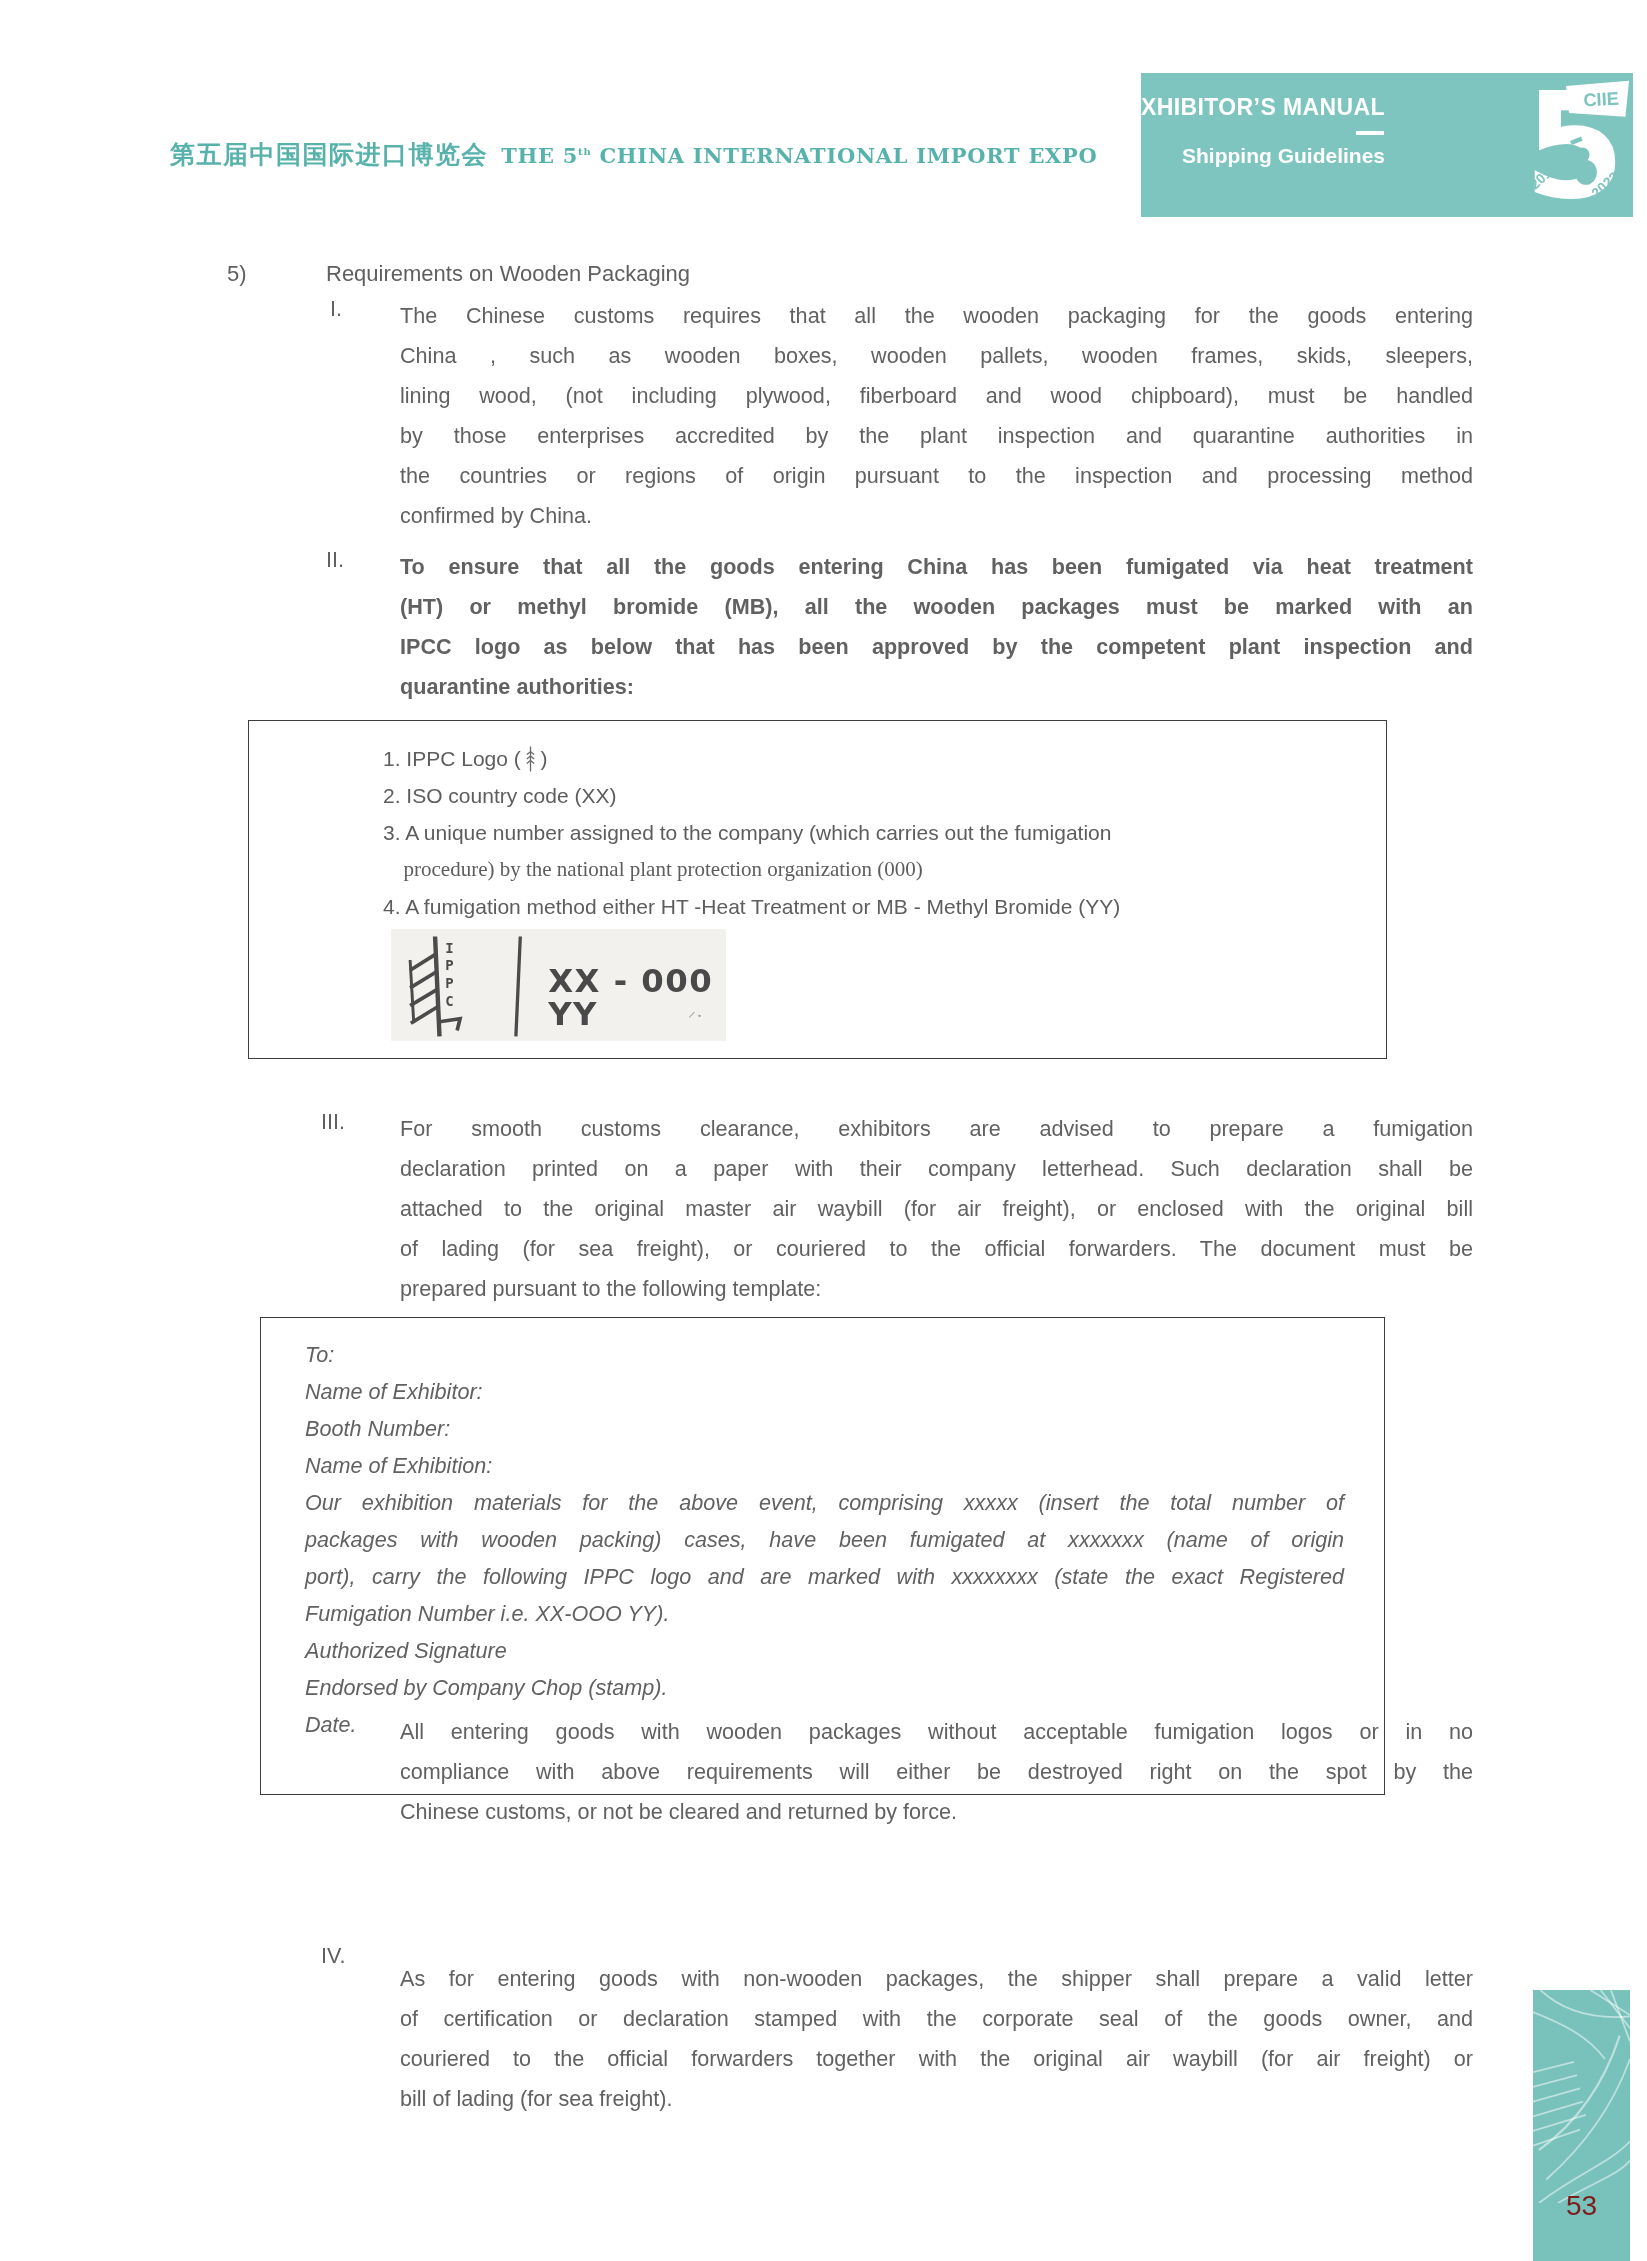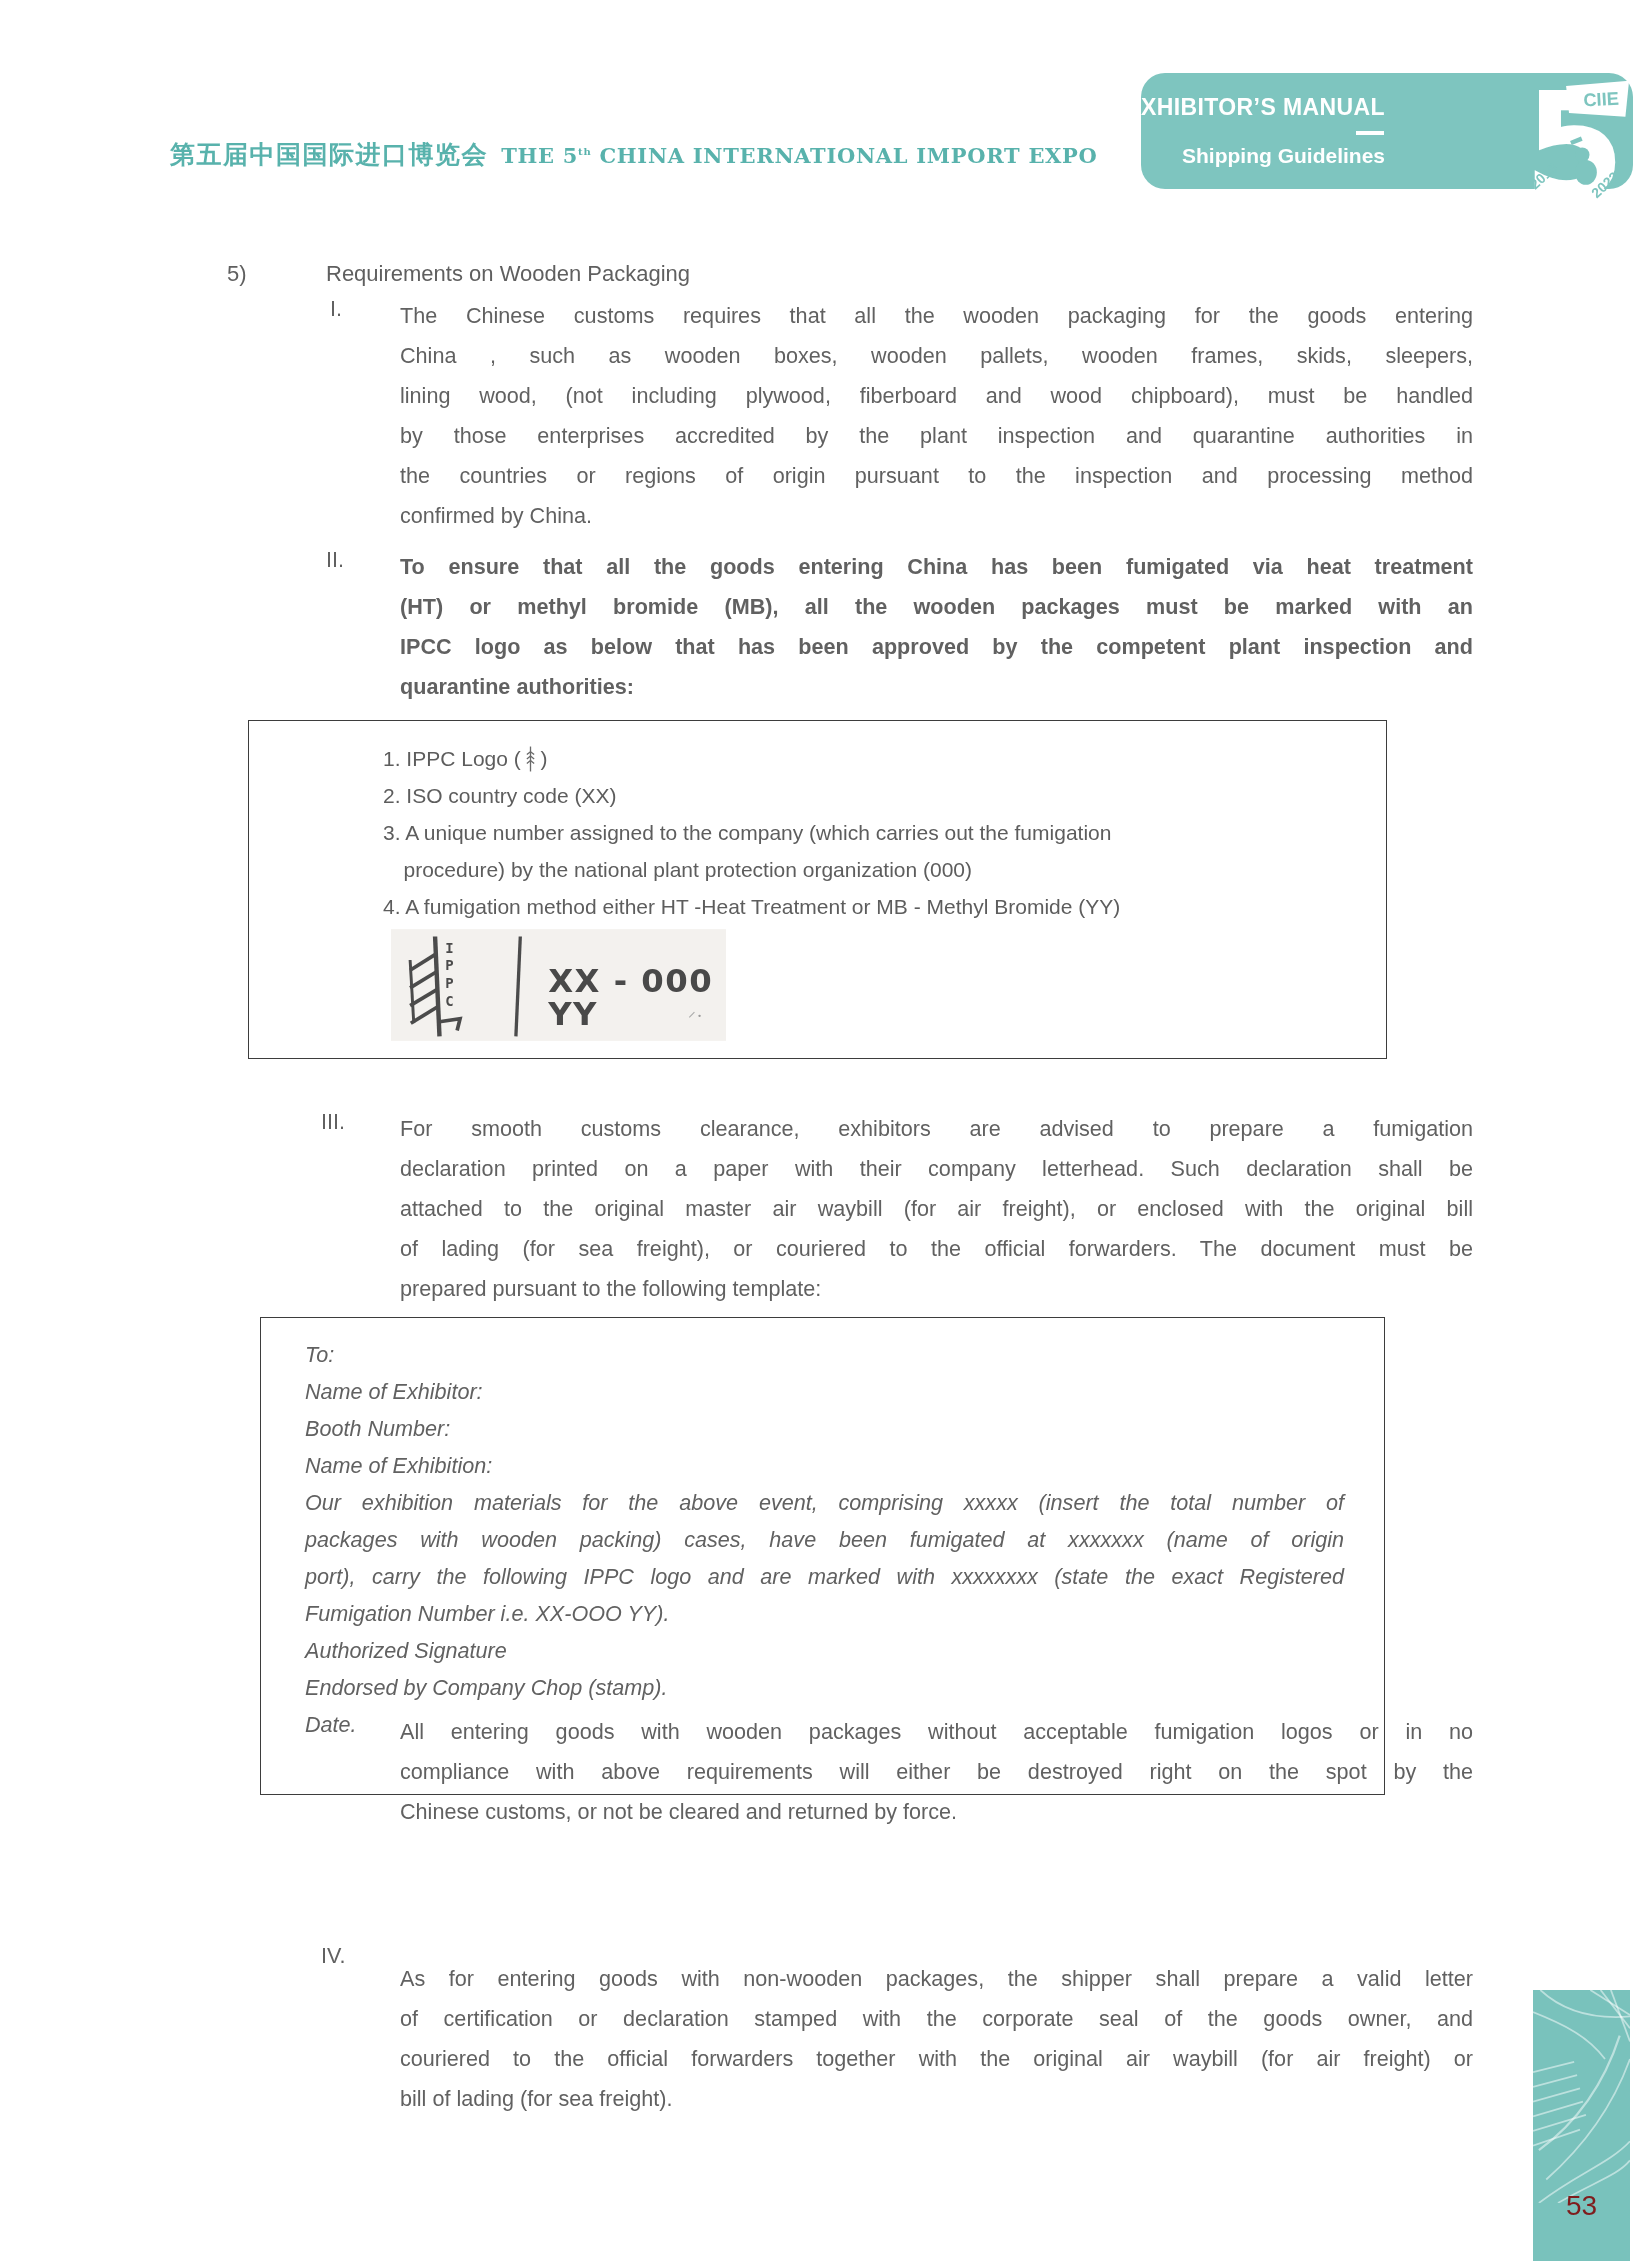--- a/index.html
+++ b/index.html
@@ -5,42 +5,42 @@
   html,body{margin:0;padding:0;background:#ffffff;}
   .page{position:relative;width:1647px;height:2261px;background:#ffffff;overflow:hidden;
         font-family:"Liberation Sans", sans-serif;color:#616161;}
 
   
   .hdr-left{position:absolute;left:170px;top:138px;white-space:nowrap;}
   .hdr-cn{font-family:"DejaVu Serif", serif;font-size:25px;color:#58b2ac;letter-spacing:1.5px;font-weight:600;}
   .hdr-en{font-family:"DejaVu Serif", serif;font-size:21px;color:#58b2ac;margin-left:13.2px;font-weight:600;letter-spacing:0.7px;}
   .hdr-en sup{font-size:10px;}
 
-  .hdr-box{position:absolute;left:1141px;top:73px;width:492px;height:116px;background:#7ec5bf;border-radius:24px;}
+  .hdr-box{position:absolute;left:1141px;top:73px;width:492px;height:144px;background:#7ec5bf;}
   .hdr-text{position:absolute;right:248px;top:20.5px;text-align:right;color:#ffffff;white-space:nowrap;}
   .hdr-title{font-size:23px;font-weight:bold;letter-spacing:0.4px;}
   .hdr-dash{width:28px;height:4.4px;background:#ffffff;margin:10.3px 1.5px 8.8px auto;}
   .hdr-sub{font-size:21px;font-weight:bold;}
   .logo5{position:absolute;left:387px;top:7.3px;}
 
   
   .h5row{position:absolute;top:261px;left:0;width:1647px;font-size:22px;color:#5f5f5f;}
   .h5num{position:absolute;left:227px;}
   .h5title{position:absolute;left:326px;}
 
   .sec-label{position:absolute;font-size:21.6px;color:#616161;}
   .sec-lines{position:absolute;left:400px;width:1073px;font-size:21.6px;line-height:40px;color:#616161;}
   .justify .line{text-align:justify;text-align-last:justify;}
   .justify .line:last-child{text-align-last:left;}
 
   
   .box1{position:absolute;left:248px;top:720px;width:1137px;height:337px;border:1.5px solid #3d3d3d;background:#fff;}
   .b1list{position:absolute;left:134px;top:19px;font-size:21px;line-height:37px;color:#5d5d5d;white-space:nowrap;}
   .b1item1{display:flex;align-items:center;height:37px;}
-  .b1indent{padding-left:20.5px;}
+  .b1indent{padding-left:20.5px;font-family:Liberation Serif, serif;}
   .wheat-mini{margin:0 4.4px;}
   .scan{position:absolute;left:142px;top:208px;width:335px;height:112px;}
 
   
   .box2{position:absolute;left:260px;top:1317px;width:1125px;height:478px;border:1.5px solid #3d3d3d;background:#fff;
         box-sizing:border-box;padding:17.6px 40px 0 44px;}
   .b2group{font-size:21.6px;line-height:37px;color:#616161;font-style:italic;}
   .b2footer{}
 
   

